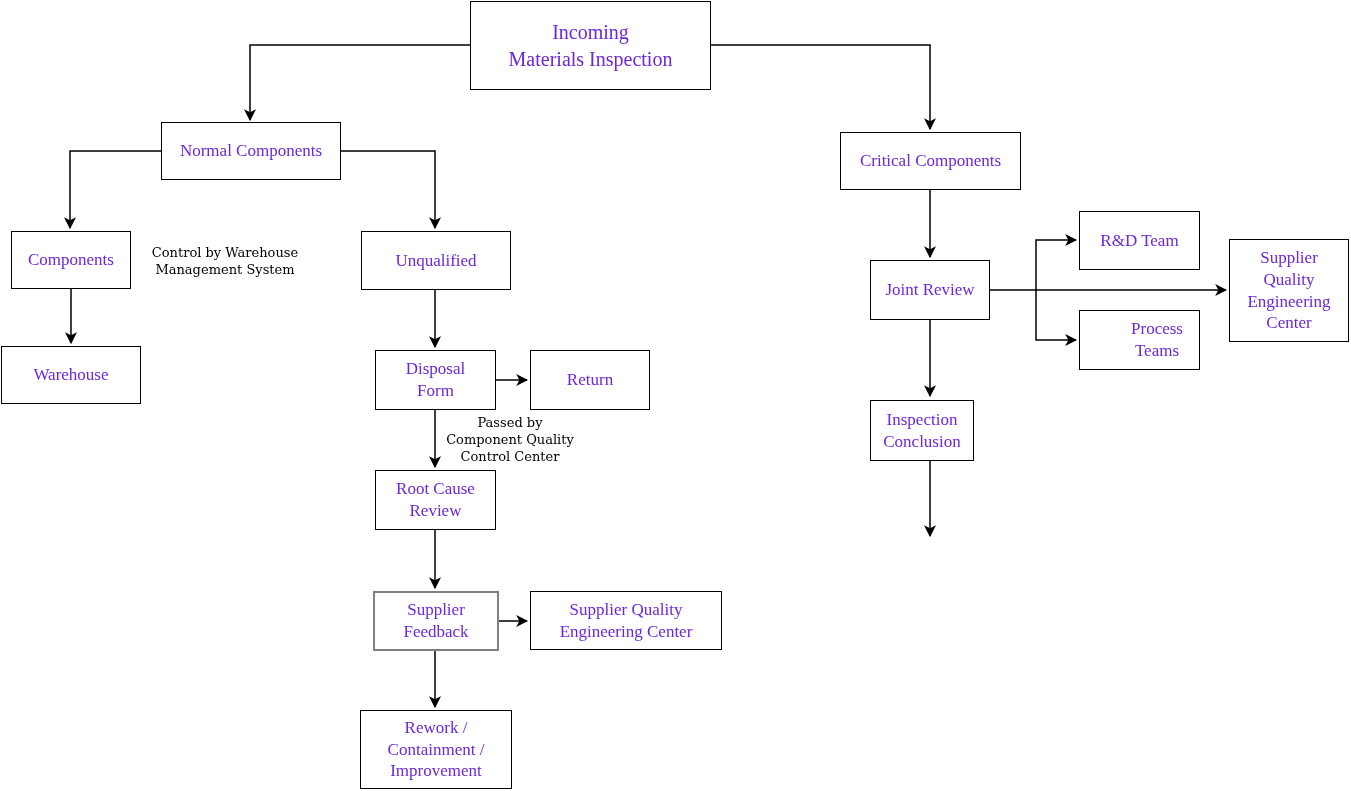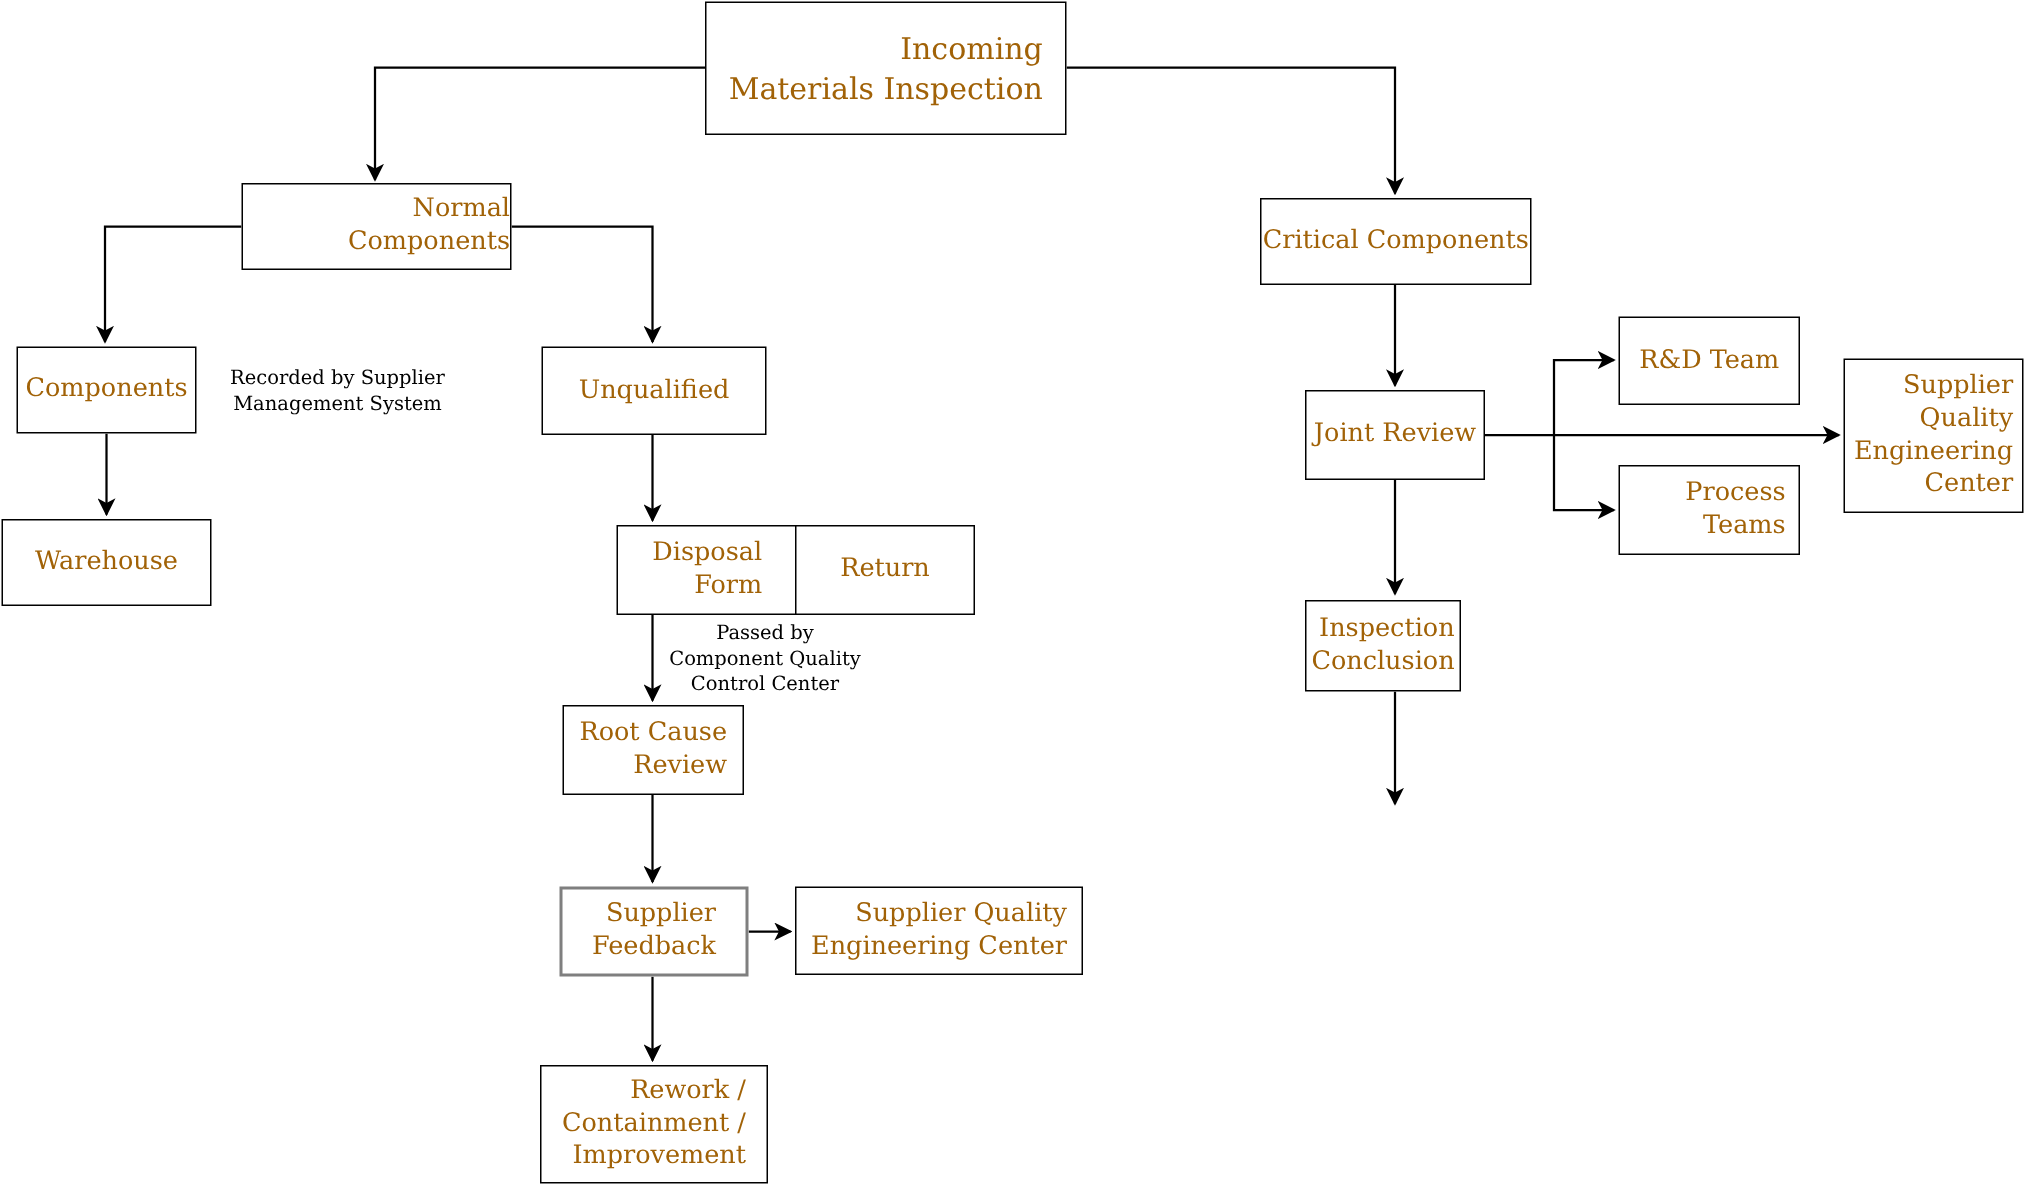--- a/index.html
+++ b/index.html
@@ -20,28 +20,29 @@
     left: 0;
     top: 0;
     width: 1351px;
     height: 791px;
   }
   .node {
     position: absolute;
     box-sizing: border-box;
     border: 1.5px solid #000000;
     background: #ffffff;
-    color: #a16207;
+    color: #6d28d9;
     display: flex;
     align-items: center;
     justify-content: center;
-    text-align: right;
+    text-align: center;
     white-space: pre-line;
     font-size: 17px;
     line-height: 1.28;
+    font-family: Liberation Serif, serif;
   }
   .node.title {
     font-size: 20px;
     line-height: 1.35;
   }
   .node.highlight {
     border: 2.5px solid #7f7f7f;
   }
   .annotation {
     position: absolute;
@@ -88,21 +89,21 @@
 Materials Inspection</div>
 
   <div class="node" style="left:161px; top:122px; width:180px; height:58px;">Normal Components</div>
 
   <div class="node" style="left:11px; top:231px; width:120px; height:58px;">Components</div>
 
   <div class="node" style="left:361px; top:231px; width:150px; height:59px;">Unqualified</div>
 
   <div class="node" style="left:1px; top:346px; width:140px; height:58px;">Warehouse</div>
 
-  <div class="node" style="left:375px; top:350px; width:121px; height:60px;margin-left:36px;">Disposal
+  <div class="node" style="left:375px; top:350px; width:121px; height:60px;">Disposal
 Form</div>
 
   <div class="node" style="left:530px; top:350px; width:120px; height:60px;">Return</div>
 
   <div class="node" style="left:375px; top:470px; width:121px; height:60px;">Root Cause
 Review</div>
 
   <div class="node highlight" style="left:373px; top:591px; width:126px; height:60px;">Supplier
 Feedback</div>
 
@@ -124,20 +125,20 @@
 
   <div class="node" style="left:1229px; top:239px; width:120px; height:103px;">Supplier
 Quality
 Engineering
 Center</div>
 
   <div class="node" style="left:870px; top:400px; width:104px; height:61px;">Inspection
 Conclusion</div>
 
 
-  <div class="annotation" style="left:140px; top:245px; width:170px;">Recorded by Supplier
+  <div class="annotation" style="left:140px; top:245px; width:170px;">Control by Warehouse
 Management System</div>
 
   <div class="annotation" style="left:435px; top:415px; width:150px;">Passed by
 Component Quality
 Control Center</div>
 
 </div>
 
 </body></html>

